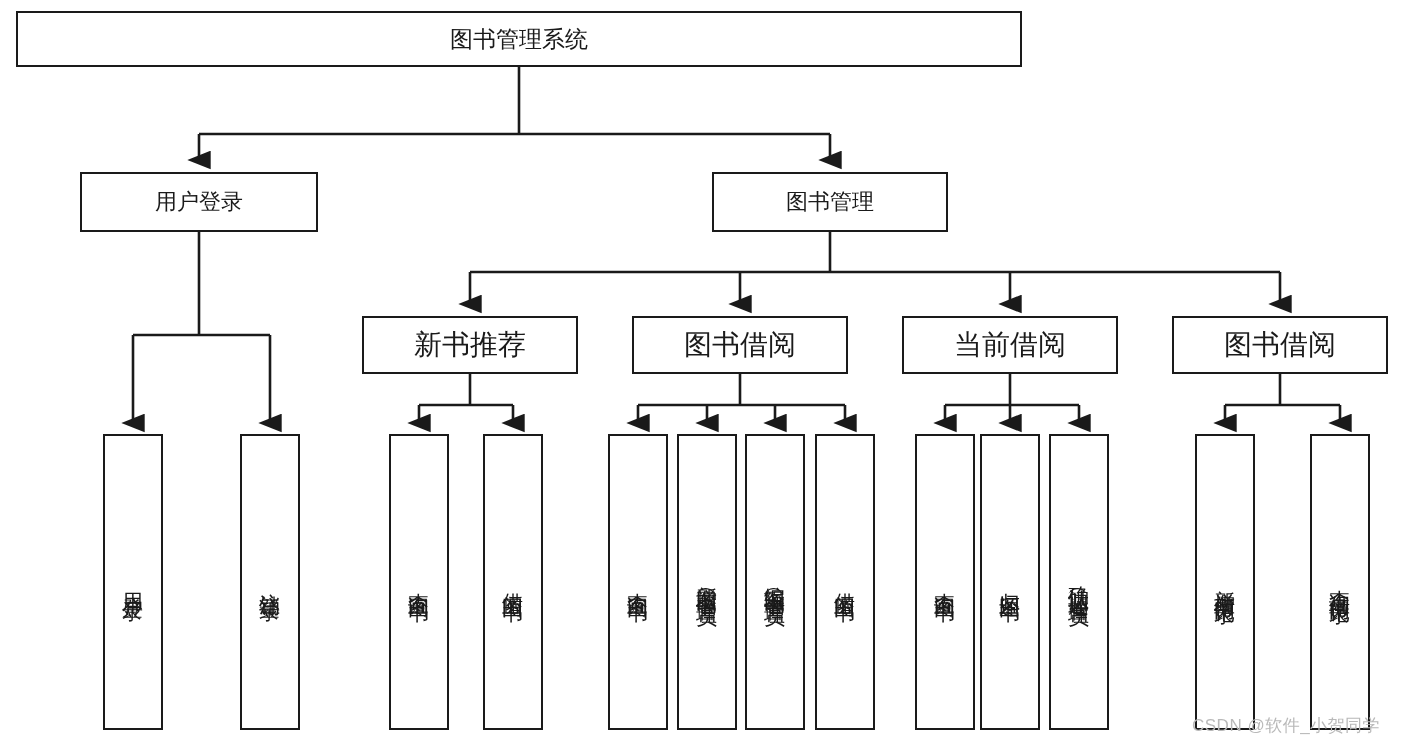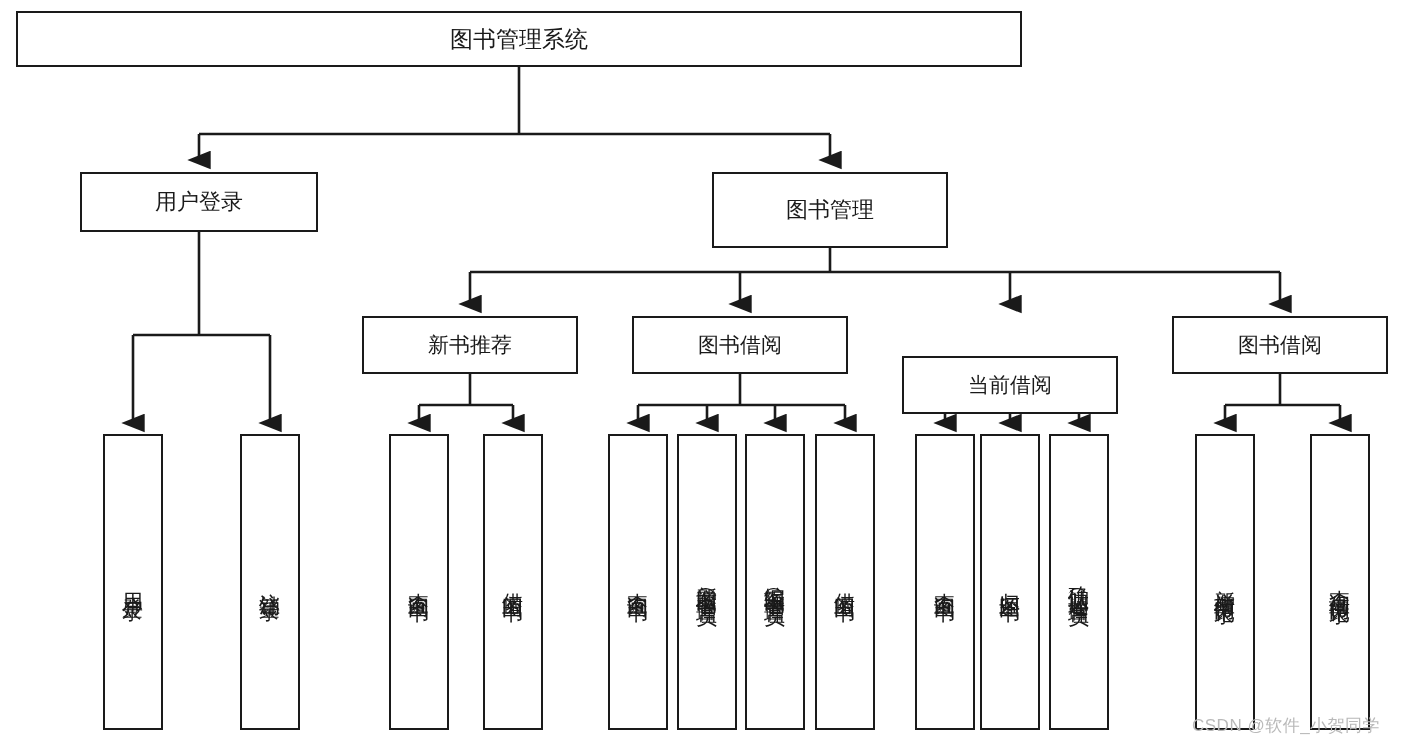--- a/index.html
+++ b/index.html
@@ -35,21 +35,21 @@
     justify-content: center;
     color: #1a1a1a;
   }
   .node.root {
     font-size: 23px;
   }
   .node.level2 {
     font-size: 22px;
   }
   .node.level3 {
-    font-size: 21px;
+    font-size: 28px;
   }
   .node.leaf {
     font-size: 21px;
     writing-mode: vertical-rl;
     text-orientation: upright;
     letter-spacing: 3px;
     line-height: 1;
     padding-top: 4px;
     padding-bottom: 4px;
     white-space: nowrap;
@@ -114,25 +114,25 @@
       <path d="M 1280 374 L 1280 405"></path>
       <path d="M 1225 405 L 1340 405"></path>
       <path d="M 1225 405 L 1225 423" marker-end="url(#arrowhead)"></path>
       <path d="M 1340 405 L 1340 423" marker-end="url(#arrowhead)"></path>
     </g>
   </svg>
 
   <div class="node root" style="left:16px; top:11px; width:1006px; height:56px;">图书管理系统</div>
 
   <div class="node level2" style="left:80px; top:172px; width:238px; height:60px;">用户登录</div>
-  <div class="node level2" style="left:712px; top:172px; width:236px; height:76px;font-family:Liberation Mono, monospace;">图书管理</div>
+  <div class="node level2" style="left:712px; top:172px; width:236px; height:60px;font-family:Liberation Mono, monospace;">图书管理</div>
 
   <div class="node level3" style="left:362px; top:316px; width:216px; height:58px;">新书推荐</div>
   <div class="node level3" style="left:632px; top:316px; width:216px; height:58px;text-align:center;">图书借阅</div>
-  <div class="node level3" style="left:902px; top:316px; width:216px; height:58px;margin-top:40px;">当前借阅</div>
+  <div class="node level3" style="left:902px; top:316px; width:216px; height:58px;">当前借阅</div>
   <div class="node level3" style="left:1172px; top:316px; width:216px; height:58px;">图书借阅</div>
 
   <div class="node leaf" style="left:103px; top:434px; width:60px; height:296px;">用户登录</div>
   <div class="node leaf" style="left:240px; top:434px; width:60px; height:296px;">注销登录</div>
 
   <div class="node leaf" style="left:389px; top:434px; width:60px; height:296px;">查询图书</div>
   <div class="node leaf" style="left:483px; top:434px; width:60px; height:296px;">借阅图书</div>
 
   <div class="node leaf" style="left:608px; top:434px; width:60px; height:296px;">查询图书</div>
   <div class="node leaf" style="left:677px; top:434px; width:60px; height:296px;">新增图书（管理员）</div>

